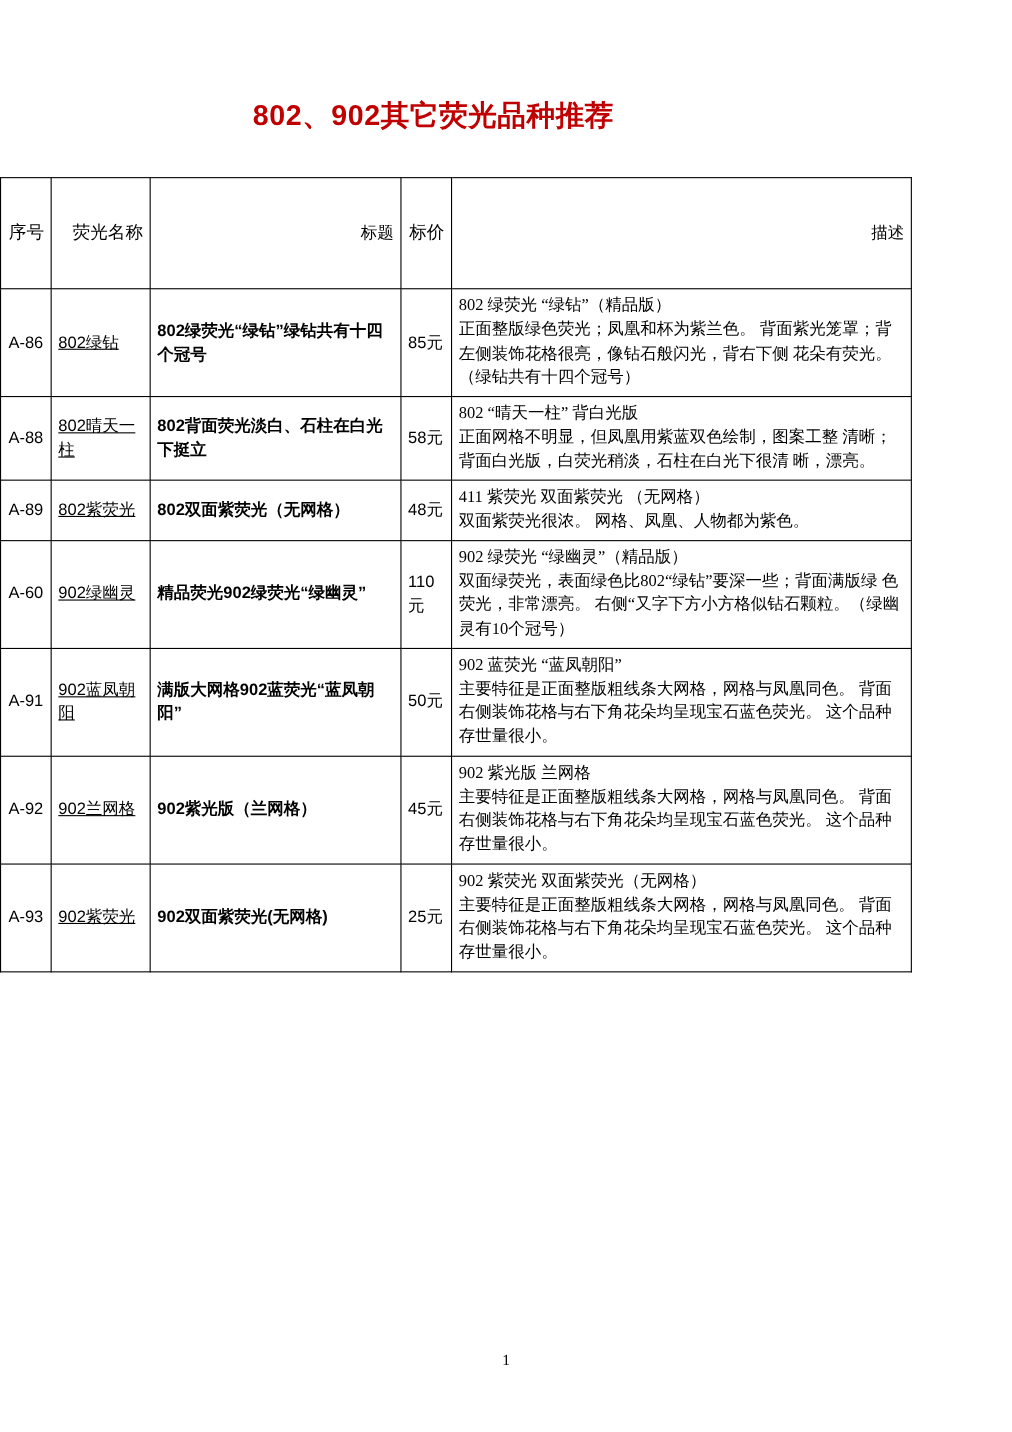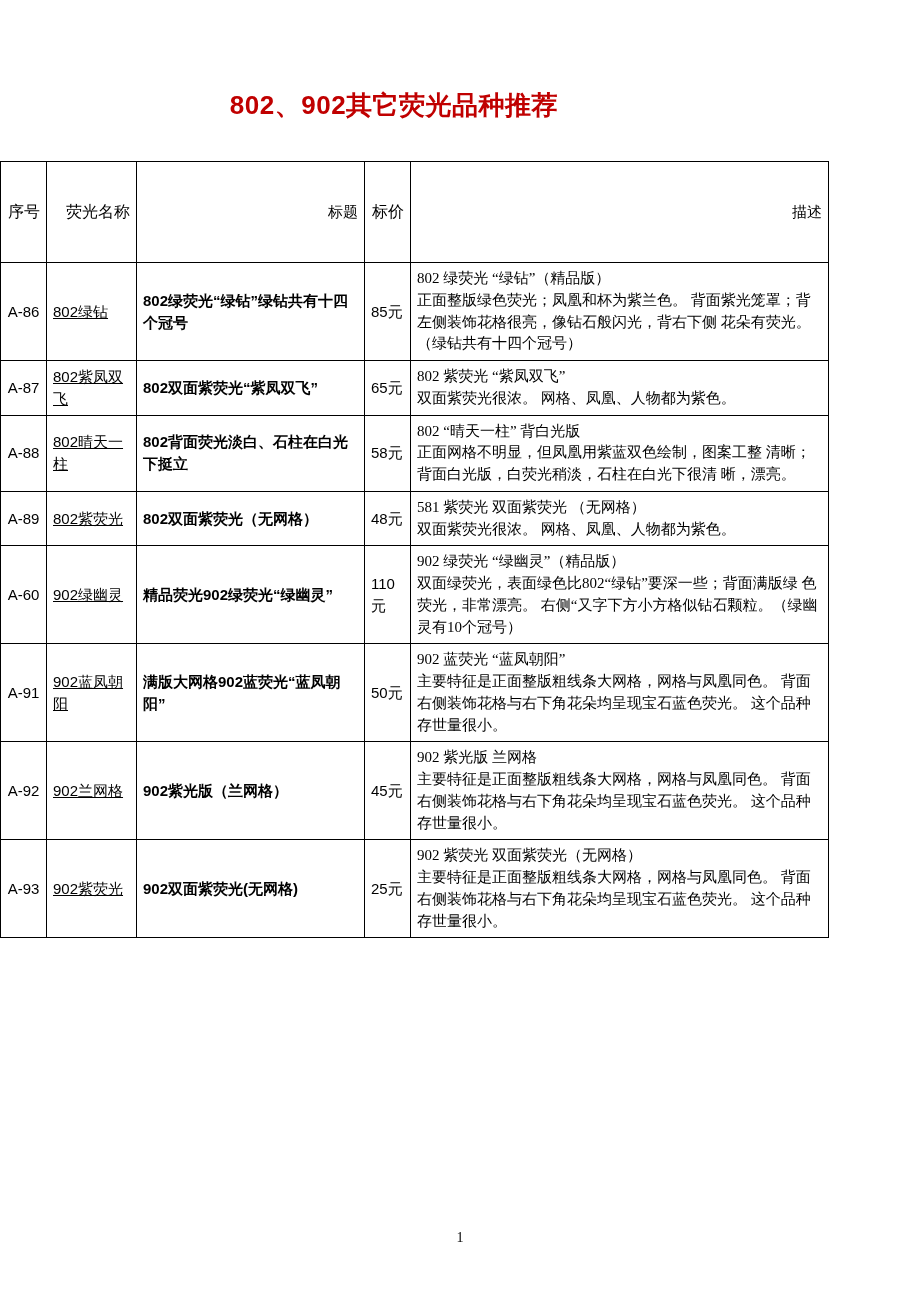--- a/index.html
+++ b/index.html
@@ -137,46 +137,36 @@
         <td class="seq">A-86</td>
         <td class="name">802绿钻</td>
         <td class="title">802绿荧光“绿钻”绿钻共有十四个冠号</td>
         <td class="price">85元</td>
         <td class="desc">
           <span class="d-head">802 绿荧光 “绿钻”（精品版）</span>
           <span class="d-body">正面整版绿色荧光；凤凰和杯为紫兰色。 背面紫光笼罩；背左侧装饰花格很亮，像钻石般闪光，背右下侧 花朵有荧光。（绿钻共有十四个冠号）</span>
         </td>
       </tr>
       <tr>
-        <td class="seq">A-87</td>
-        <td class="name">802紫凤双飞</td>
-        <td class="title">802双面紫荧光“紫凤双飞”</td>
-        <td class="price">65元</td>
-        <td class="desc">
-          <span class="d-head">802 紫荧光 “紫凤双飞”</span>
-          <span class="d-body">双面紫荧光很浓。 网格、凤凰、人物都为紫色。</span>
-        </td>
-      </tr>
-      <tr>
         <td class="seq">A-88</td>
         <td class="name">802晴天一柱</td>
         <td class="title">802背面荧光淡白、石柱在白光下挺立</td>
         <td class="price">58元</td>
         <td class="desc">
           <span class="d-head">802 “晴天一柱” 背白光版</span>
           <span class="d-body">正面网格不明显，但凤凰用紫蓝双色绘制，图案工整 清晰；背面白光版，白荧光稍淡，石柱在白光下很清 晰，漂亮。</span>
         </td>
       </tr>
       <tr>
         <td class="seq">A-89</td>
         <td class="name">802紫荧光</td>
         <td class="title">802双面紫荧光（无网格）</td>
         <td class="price">48元</td>
         <td class="desc">
-          <span class="d-head">581 紫荧光 双面紫荧光 （无网格）</span>
+          <span class="d-head">411 紫荧光 双面紫荧光 （无网格）</span>
           <span class="d-body">双面紫荧光很浓。 网格、凤凰、人物都为紫色。</span>
         </td>
       </tr>
       <tr>
         <td class="seq">A-60</td>
         <td class="name">902绿幽灵</td>
         <td class="title">精品荧光902绿荧光“绿幽灵”</td>
         <td class="price">110元</td>
         <td class="desc">
           <span class="d-head">902 绿荧光 “绿幽灵”（精品版）</span>

